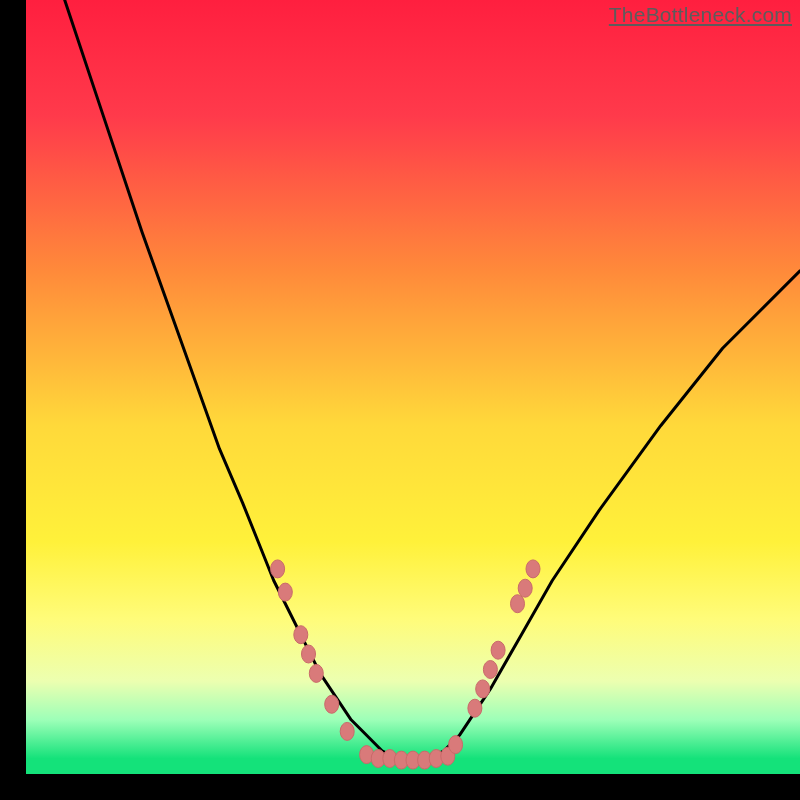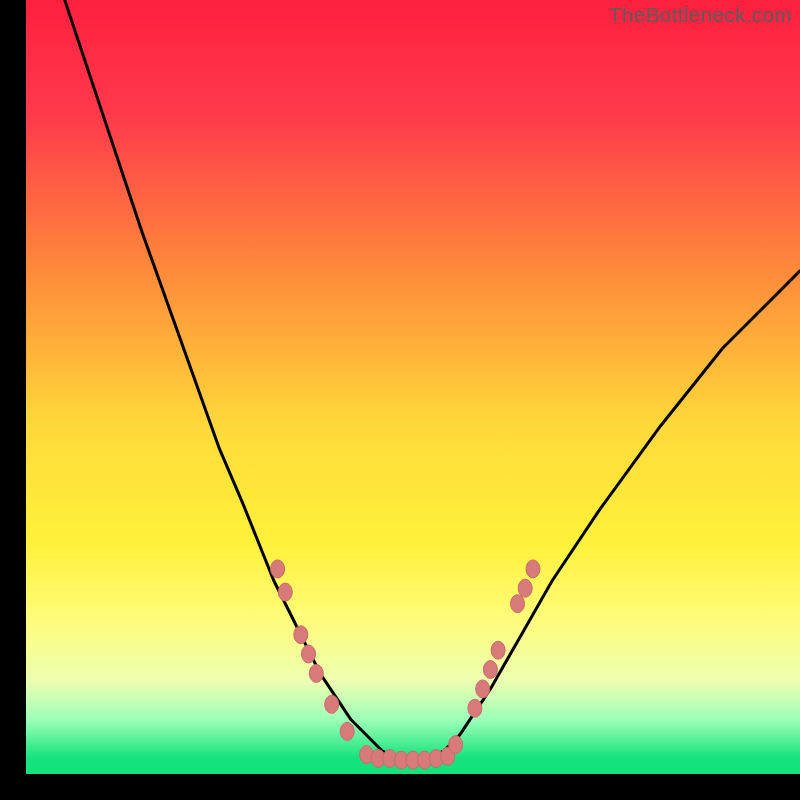--- a/index.html
+++ b/index.html
@@ -51,20 +51,21 @@
     height: 100%;
   }
   .watermark {
     position: absolute;
     top: 3px;
     right: 8px;
     color: #5c5c5c;
     font-size: 21px;
     letter-spacing: 0.2px;
     user-select: none;
+    text-decoration: underline;
   }
 </style>
 </head>
 <body>
 
 <div class="stage">
   <div class="plot">
     <div class="gradient"></div>
     <svg class="curves" viewBox="0 0 774 774" preserveAspectRatio="none">
       <g id="curve-group">

